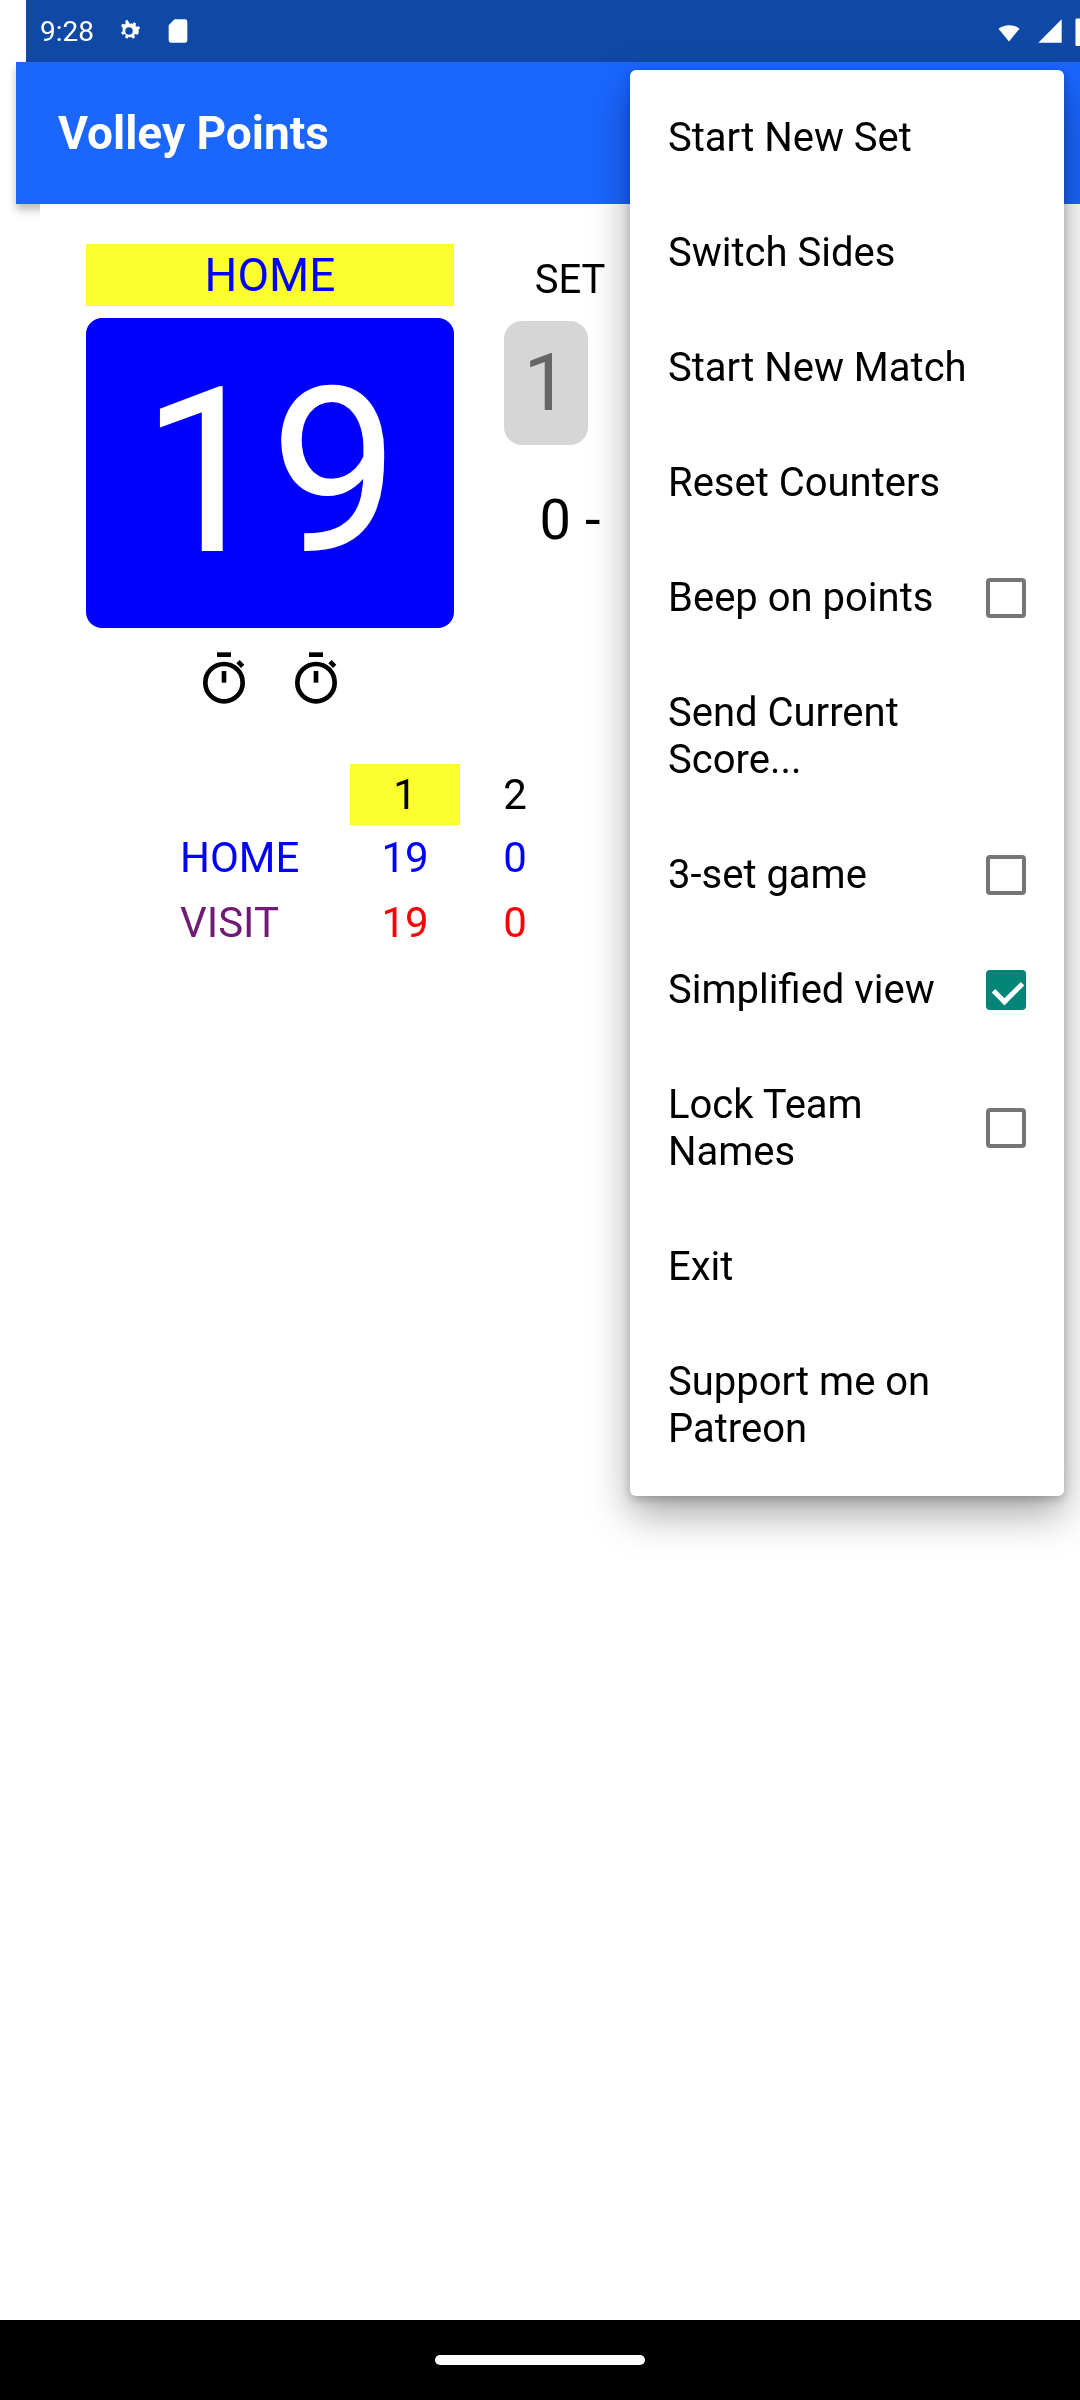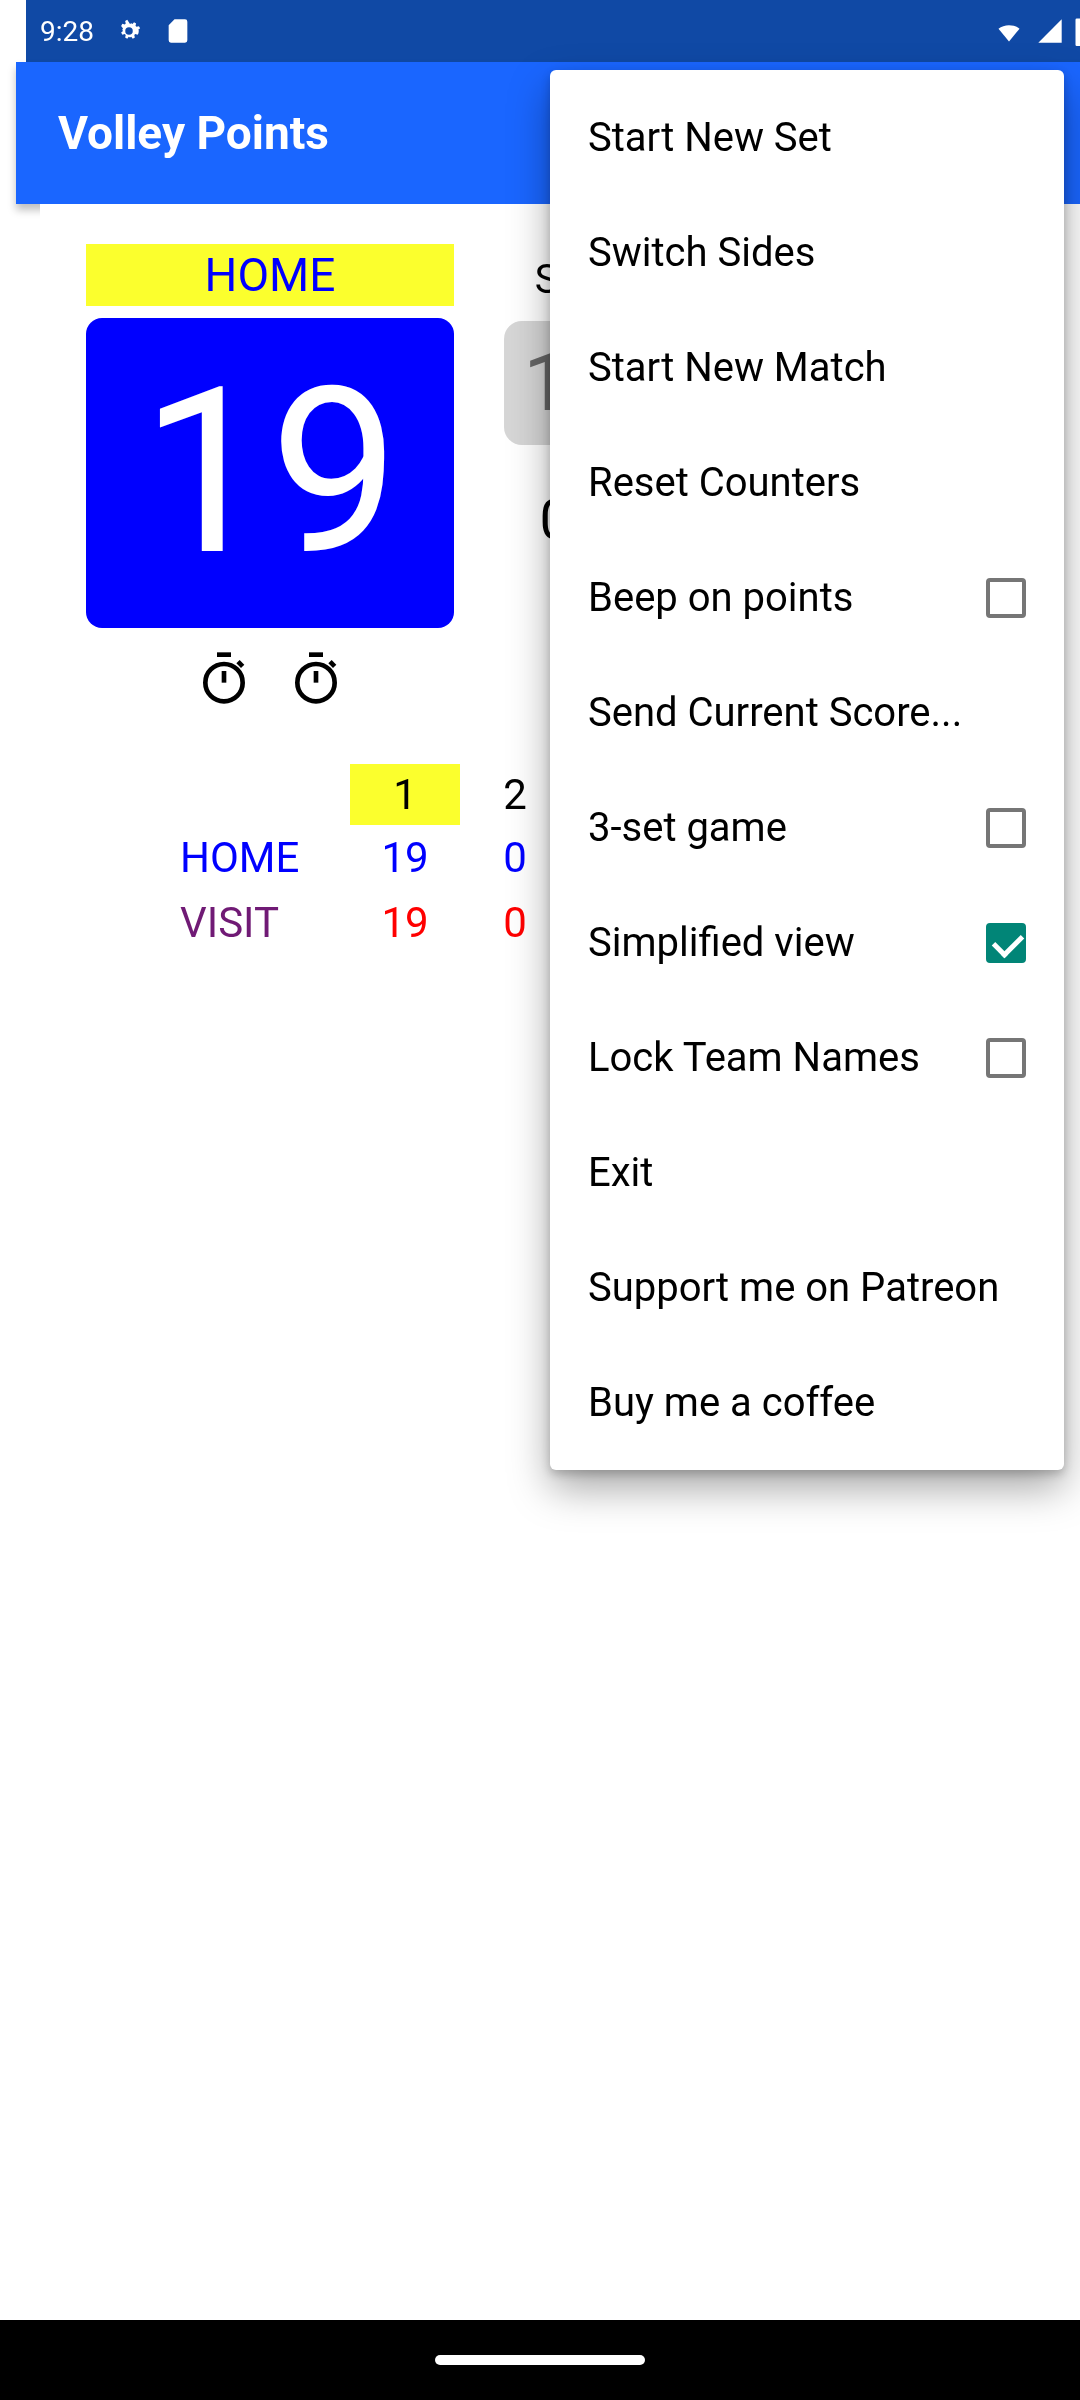--- a/index.html
+++ b/index.html
@@ -61,21 +61,21 @@
   .th { text-align: center; padding: 6px 0; }
   .td { text-align: center; padding: 8px 0; }
   .th.current { background: #fbff2d; }
   .home-name { color: #0000ff; text-align: left; }
   .visit-name { color: #701a75; text-align: left; }
   .home-val { color: #0000ff; }
   .visit-val { color: #ff0000; }
 
   
   .menu {
-    position: absolute; top: 70px; right: 16px; width: 514px;
+    position: absolute; top: 70px; right: 16px; width: 434px;
     background: #fff; border-radius: 6px;
     box-shadow: 0 18px 40px rgba(0,0,0,0.35), 0 4px 10px rgba(0,0,0,0.2);
     padding: 10px 0;
     z-index: 100;
   }
   .menu-item {
     display: flex; align-items: center; justify-content: space-between;
     padding: 34px 38px; font-size: 40px; color: #000;
   }
   .menu-item .check {
@@ -220,20 +220,17 @@
   <div class="menu-item">
       <span>Lock Team Names</span>
       <span class="check"></span>
     </div>
   <div class="menu-item">
       <span>Exit</span>
     </div>
   <div class="menu-item">
       <span>Support me on Patreon</span>
     </div>
-  <div class="menu-item">
-      <span>Buy me a coffee</span>
-    </div>
 </div>
 
 <div class="navbar">
   <div class="nav-pill"></div>
 </div>
 
 </body></html>

